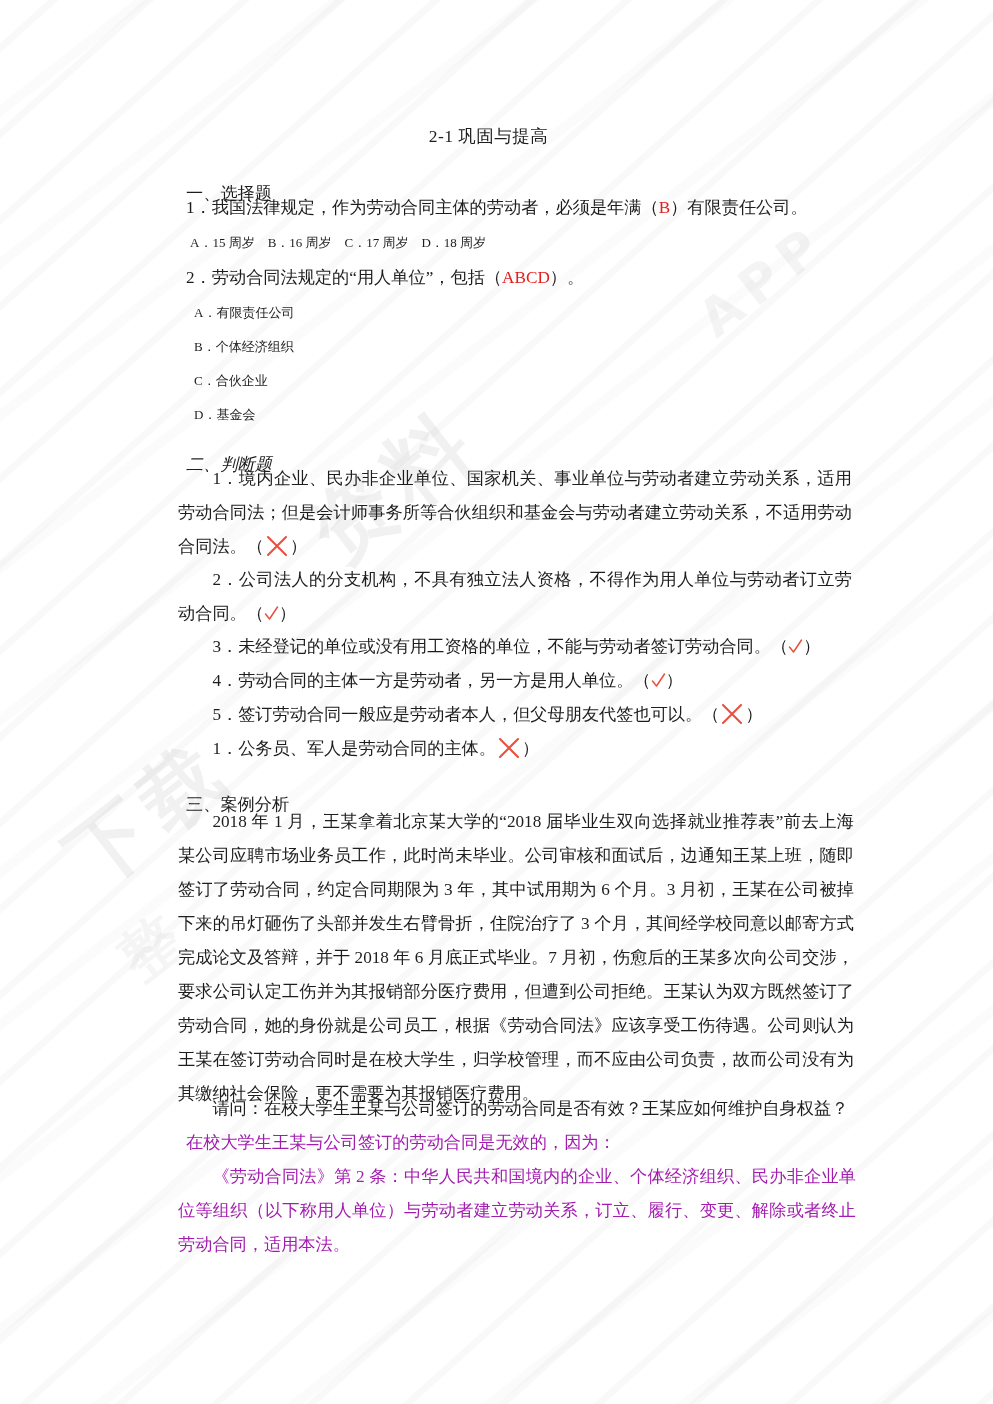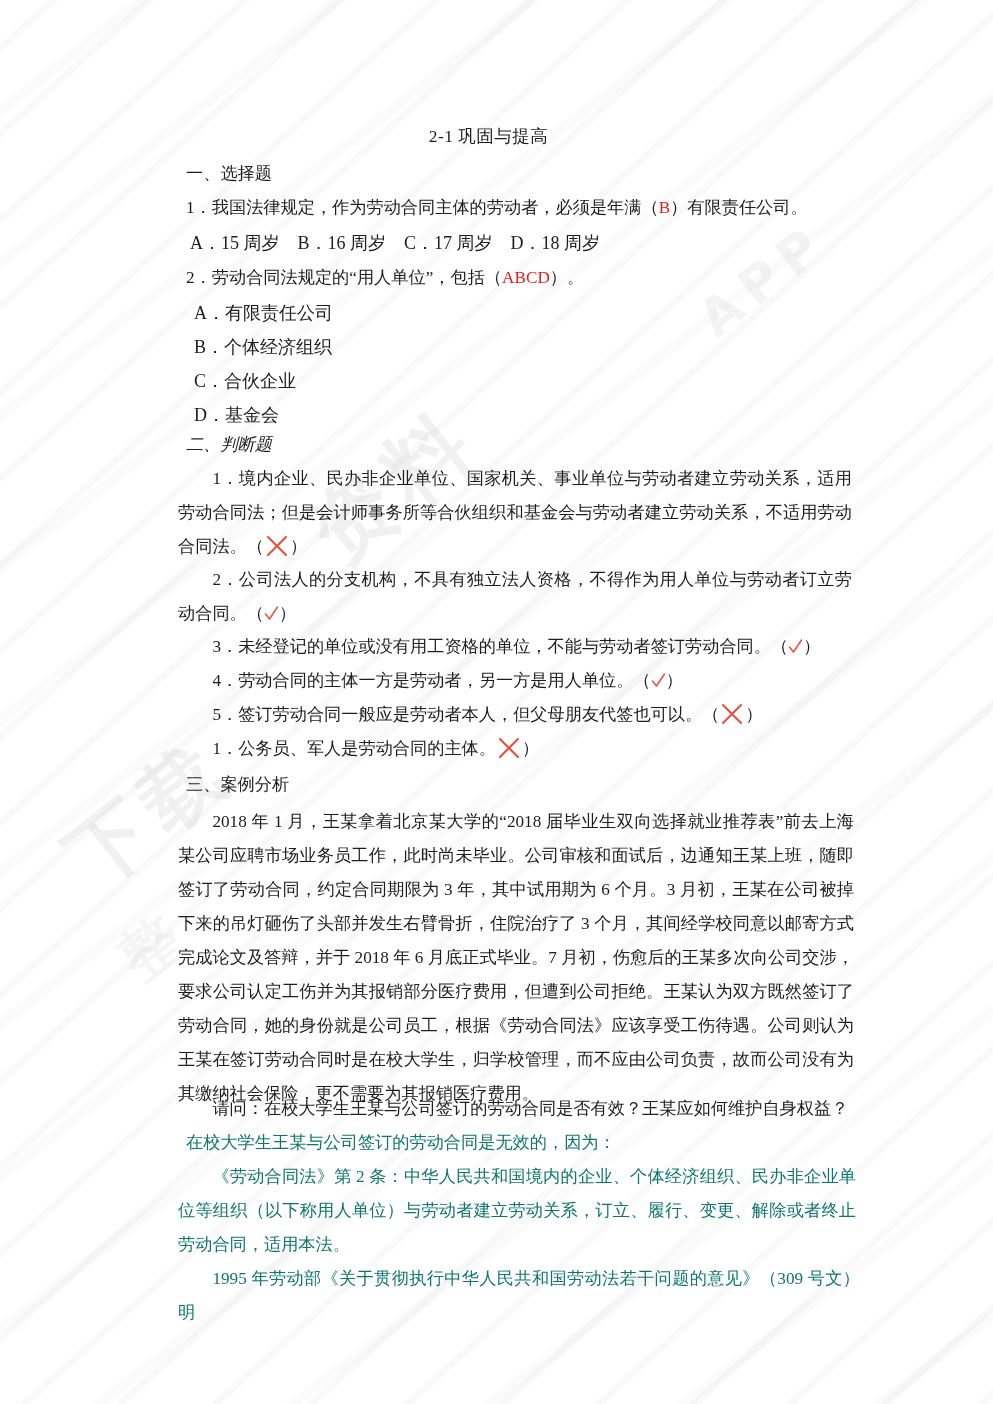--- a/index.html
+++ b/index.html
@@ -87,31 +87,31 @@
     width: 672px;
     font-size: 17.2px;
     line-height: 34px;
     text-align: justify;
     text-justify: inter-ideograph;
   }
   .block.indent  { text-indent: 2em; }
   .block.indent1 { text-indent: 1em; }
   .block.noindent { text-indent: 0; }
 
-  .sec-head { font-size: 17.2px; line-height: 34px; }
+  .sec-head { font-size: 17.2px; line-height: 34px; margin-top: 20px; }
 
-  .opt { font-size: 18px; line-height: 34px; }
+  .opt { font-size: 13px; line-height: 34px; }
 
   .ans { color: #e32020; }
 
   .red-para {
     position: absolute;
     left: 178px;
     width: 678px;
-    color: #0f766e;
+    color: #a21caf;
     font-size: 17.2px;
     line-height: 34px;
     text-align: justify;
     text-justify: inter-ideograph;
   }
   .red-para.indent { text-indent: 2em; }
 
   
   .mark {
     display: inline-block;
@@ -180,15 +180,14 @@
   <div class="block sec-head" style="top:768px;left:186px;text-indent:0;">三、案例分析</div>
 
   <div class="block indent" style="top:805px;left:178px;width:676px;">2018 年 1 月，王某拿着北京某大学的“2018 届毕业生双向选择就业推荐表”前去上海某公司应聘市场业务员工作，此时尚未毕业。公司审核和面试后，边通知王某上班，随即签订了劳动合同，约定合同期限为 3 年，其中试用期为 6 个月。3 月初，王某在公司被掉下来的吊灯砸伤了头部并发生右臂骨折，住院治疗了 3 个月，其间经学校同意以邮寄方式完成论文及答辩，并于 2018 年 6 月底正式毕业。7 月初，伤愈后的王某多次向公司交涉，要求公司认定工伤并为其报销部分医疗费用，但遭到公司拒绝。王某认为双方既然签订了劳动合同，她的身份就是公司员工，根据《劳动合同法》应该享受工伤待遇。公司则认为王某在签订劳动合同时是在校大学生，归学校管理，而不应由公司负责，故而公司没有为其缴纳社会保险，更不需要为其报销医疗费用。</div>
 
   <div class="block indent" style="top:1092px;left:178px;width:680px;">请问：在校大学生王某与公司签订的劳动合同是否有效？王某应如何维护自身权益？</div>
 
   <div class="red-para" style="top:1126px;left:186px;">在校大学生王某与公司签订的劳动合同是无效的，因为：</div>
 
   <div class="red-para indent" style="top:1160px;left:178px;width:678px;">《劳动合同法》第 2 条：中华人民共和国境内的企业、个体经济组织、民办非企业单位等组织（以下称用人单位）与劳动者建立劳动关系，订立、履行、变更、解除或者终止劳动合同，适用本法。</div>
 
-  <div class="red-para indent" style="top:1262px;left:178px;width:682px;">1995 年劳动部《关于贯彻执行中华人民共和国劳动法若干问题的意见》（309 号文）明</div>
 
 </div>
 
 </body></html>

